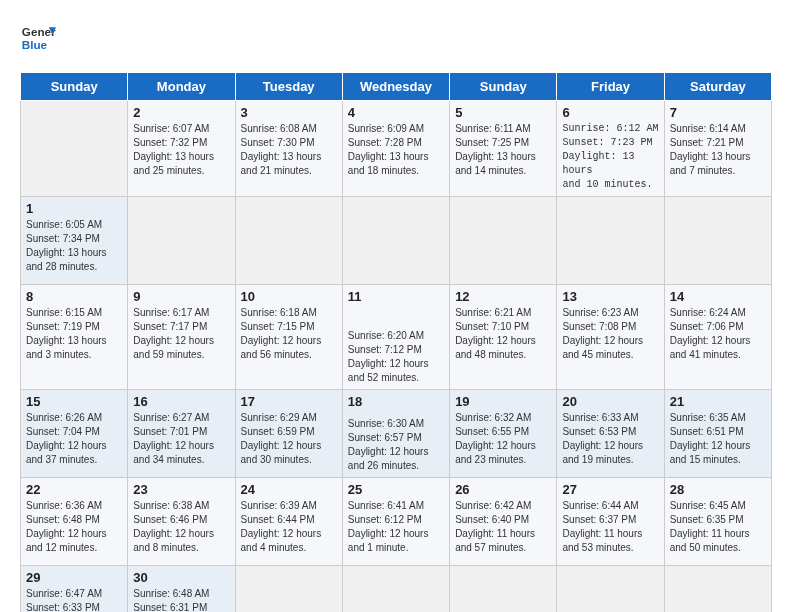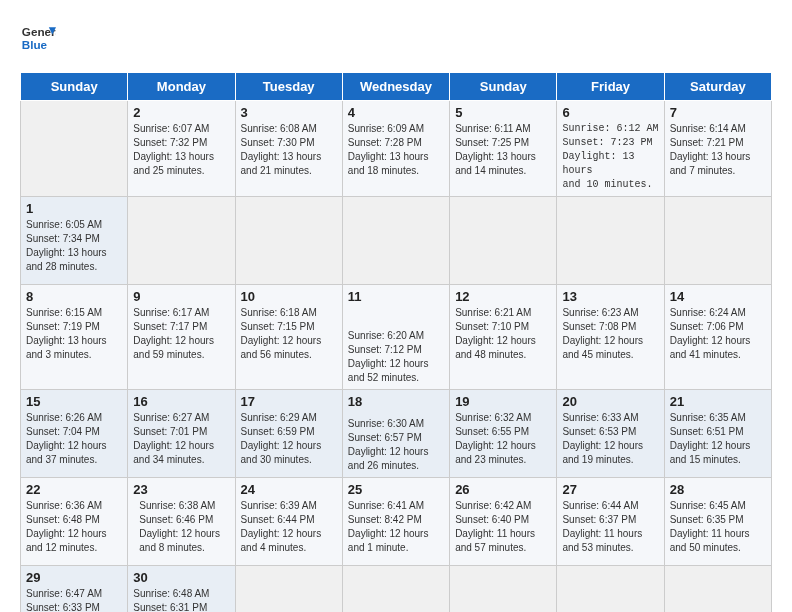--- a/index.html
+++ b/index.html
@@ -277,36 +277,36 @@
       <tr>
         <td>
           <span class="day-num">22</span>
           <div class="cell-text" style="white-space: pre-line;">Sunrise: 6:36 AM
 Sunset: 6:48 PM
 Daylight: 12 hours
 and 12 minutes.</div>
         </td>
         <td>
           <span class="day-num">23</span>
-          <div class="cell-text" style="white-space: pre-line; margin-left: 6px;">Sunrise: 6:38 AM
+          <div class="cell-text" style="white-space: pre-line;">Sunrise: 6:38 AM
 Sunset: 6:46 PM
 Daylight: 12 hours
 and 8 minutes.</div>
         </td>
         <td>
           <span class="day-num">24</span>
           <div class="cell-text" style="white-space: pre-line;">Sunrise: 6:39 AM
 Sunset: 6:44 PM
 Daylight: 12 hours
 and 4 minutes.</div>
         </td>
         <td>
           <span class="day-num">25</span>
           <div class="cell-text" style="white-space: pre-line;">Sunrise: 6:41 AM
-Sunset: 8:42 PM
+Sunset: 6:12 PM
 Daylight: 12 hours
 and 1 minute.</div>
         </td>
         <td>
           <span class="day-num">26</span>
           <div class="cell-text" style="white-space: pre-line;">Sunrise: 6:42 AM
 Sunset: 6:40 PM
 Daylight: 11 hours
 and 57 minutes.</div>
         </td>

